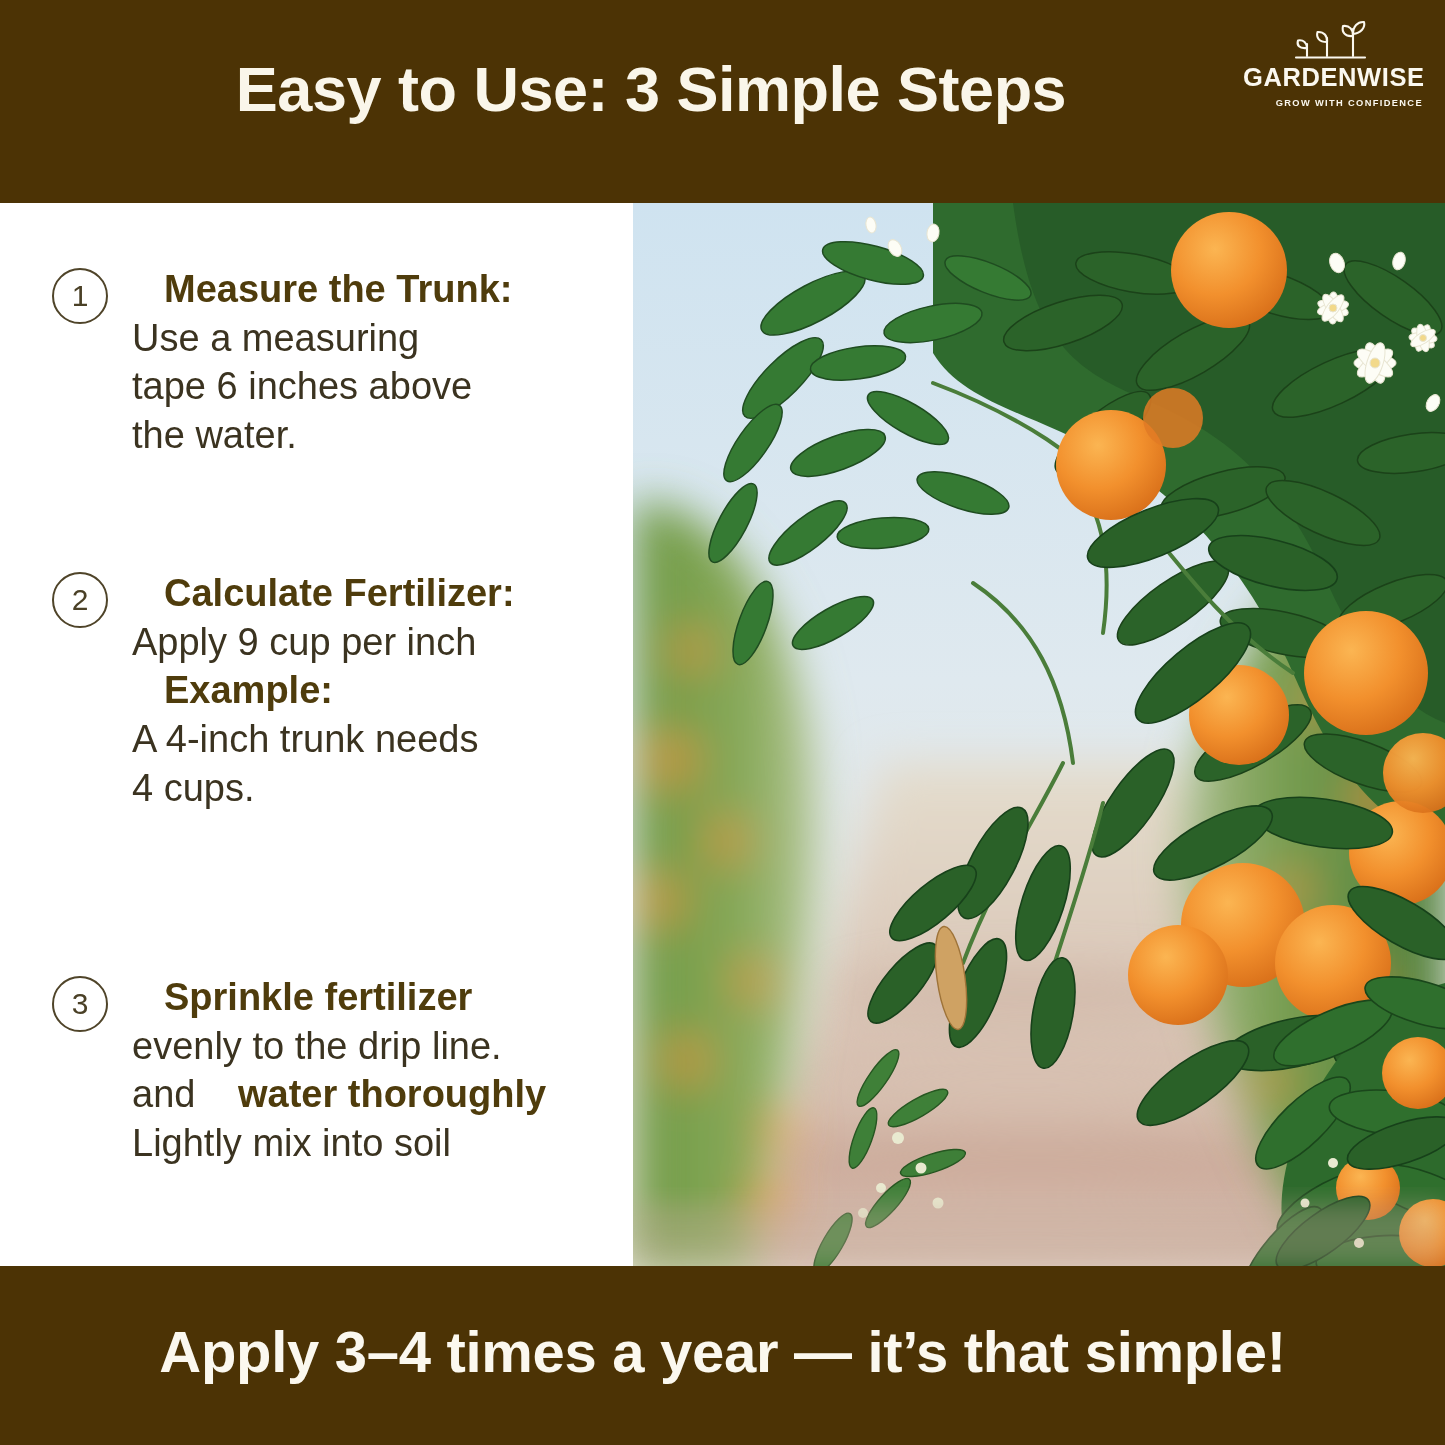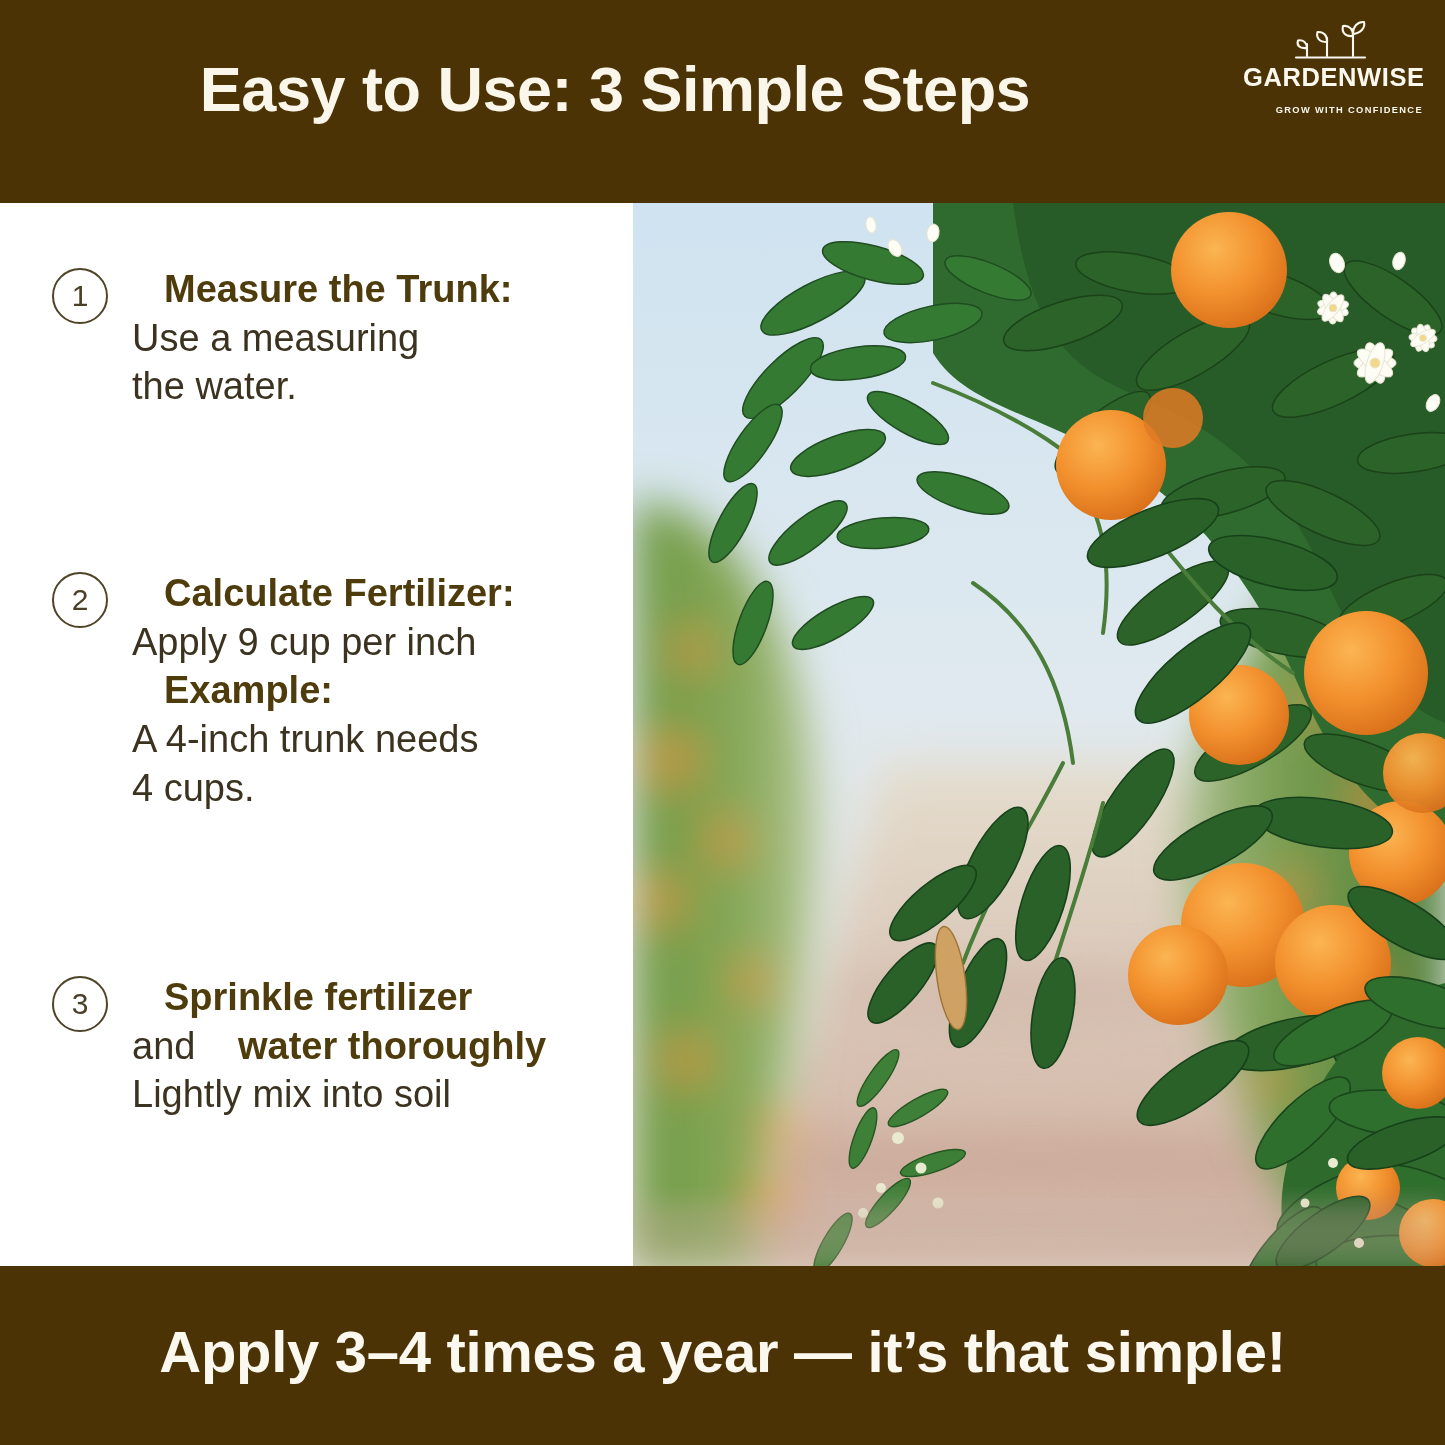--- a/index.html
+++ b/index.html
@@ -32,20 +32,21 @@
     top: 56px;
     width: 1230px;
     text-align: center;
     color: #faf6ea;
     font-family: "Liberation Sans", sans-serif;
     font-size: 63px;
     font-weight: bold;
     letter-spacing: -0.5px;
     line-height: 1.05;
     white-space: nowrap;
+    padding-left: 36px;
   }
 
   
   .logo {
     position: absolute;
     right: 22px;
     top: 18px;
     width: 180px;
     text-align: right;
   }
@@ -62,21 +63,21 @@
     letter-spacing: 0.6px;
     line-height: 1;
     white-space: nowrap;
   }
   .logo-tag {
     color: #fbf8ef;
     font-family: "Liberation Sans", sans-serif;
     font-size: 9.3px;
     font-weight: bold;
     letter-spacing: 1.35px;
-    margin-top: 14px;
+    margin-top: 7px;
     white-space: nowrap;
   }
 
   
   .steps-panel {
     position: absolute;
     left: 0;
     top: 203px;
     width: 633px;
     height: 1063px;
@@ -188,39 +189,41 @@
     </div>
   </div>
 
   <div class="steps-panel">
 
     <div class="step step-1">
       <div class="step-num">1</div>
       <div class="step-body">
         <span class="line b">Measure the Trunk:</span>
         <span class="line">Use a measuring</span>
+        <span class="line">tape 6 inches above</span>
         <span class="line">the water.</span>
       </div>
     </div>
 
     <div class="step step-2">
       <div class="step-num">2</div>
       <div class="step-body">
         <span class="line b">Calculate Fertilizer:</span>
         <span class="line">Apply 9 cup per inch</span>
         <span class="line b">Example:</span>
         <span class="line">A 4-inch trunk needs</span>
         <span class="line">4 cups.</span>
       </div>
     </div>
 
     <div class="step step-3">
       <div class="step-num">3</div>
       <div class="step-body">
         <span class="line b">Sprinkle fertilizer</span>
+        <span class="line">evenly to the drip line.</span>
         <span class="line"><span>and </span><span class="b">water thoroughly</span></span>
         <span class="line">Lightly mix into soil</span>
       </div>
     </div>
   </div>
 
   <div class="photo">
     <svg width="812" height="1063" viewBox="0 0 812 1063" xmlns="http://www.w3.org/2000/svg">
       <defs>
         <linearGradient id="sky" x1="0" y1="0" x2="0" y2="1">

